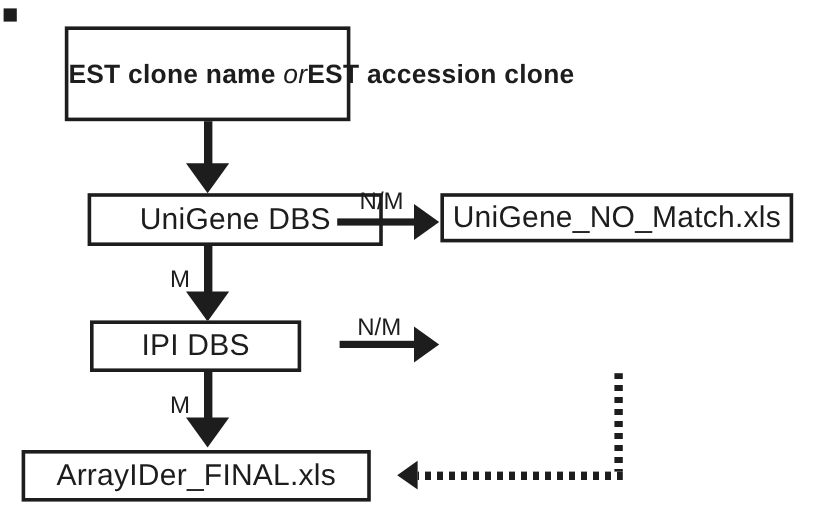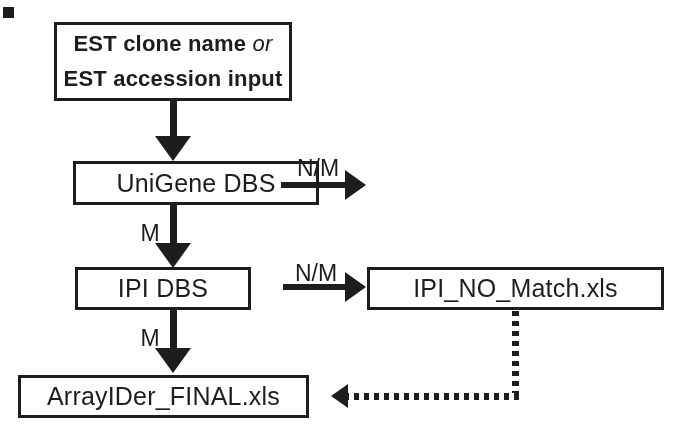--- a/index.html
+++ b/index.html
@@ -9,21 +9,21 @@
     background:var(--bg); color:var(--ink);
     font-family:"Liberation Sans", sans-serif;
   }
   .node {
     position:absolute; box-sizing:border-box;
     border:3px solid var(--ink); background:var(--bg);
     display:flex; align-items:center; justify-content:center;
     font-size:25px; letter-spacing:0.2px; white-space:nowrap;
   }
   .node.input-node {
-    flex-direction:column; justify-content:space-between;
+    flex-direction:row; justify-content:space-between;
     padding:8px 0; font-size:22px; font-weight:bold;
   }
   .input-node .line { line-height:22px; }
   .input-node .it { font-style:italic; font-weight:400; }
   .shaft-v { position:absolute; width:7px; background:var(--ink); }
   .shaft-h { position:absolute; height:6px; background:var(--ink); }
   .head-down {
     position:absolute; width:0; height:0;
     border-left:18px solid transparent; border-right:18px solid transparent;
     border-top:25px solid var(--ink);
@@ -40,21 +40,21 @@
   }
   .dot-v {
     position:absolute; width:7px;
     background:repeating-linear-gradient(180deg, var(--ink) 0 5px, transparent 5px 10px);
   }
   .dot-h {
     position:absolute; height:7px;
     background:repeating-linear-gradient(270deg, var(--ink) 0 5px, transparent 5px 10px);
   }
   .elabel {
-    position:absolute; font-size:23px; line-height:24px;
+    position:absolute; font-size:20px; line-height:24px;
     text-align:center; white-space:nowrap;
   }
   .mark { position:absolute; background:var(--ink); }
 
   
   #n-est      { left:54px;  top:22px;  width:238px; height:79px; }
   #n-unigene  { left:73px;  top:161px; width:246px; height:44px; }
   #n-ug-nm    { left:367px; top:161px; width:294px; height:41px; }
   #n-ipi      { left:75px;  top:267px; width:176px; height:43px; }
   #n-ipi-nm   { left:367px; top:267px; width:297px; height:43px; }
@@ -88,44 +88,44 @@
 </style>
 </head>
 <body>
 
 <div class="canvas">
 
   <div id="artifact" class="mark"></div>
 
   <div id="n-est" class="node input-node">
     <div class="line"><span>EST clone name </span><span class="it">or</span></div>
-    <div class="line">EST accession input</div>
+    <div class="line">EST accession clone</div>
   </div>
 
   <div id="a1-shaft" class="shaft-v"></div>
   <div id="a1-head" class="head-down"></div>
 
   <div id="n-unigene" class="node">UniGene DBS</div>
 
   <div id="l-nm1" class="elabel">N/M</div>
   <div id="h1-shaft" class="shaft-h"></div>
   <div id="h1-head" class="head-right"></div>
 
+  <div id="n-ug-nm" class="node">UniGene_NO_Match.xls</div>
 
   <div id="l-m1" class="elabel">M</div>
   <div id="a2-shaft" class="shaft-v"></div>
   <div id="a2-head" class="head-down"></div>
 
   <div id="n-ipi" class="node">IPI DBS</div>
 
   <div id="l-nm2" class="elabel">N/M</div>
   <div id="h2-shaft" class="shaft-h"></div>
   <div id="h2-head" class="head-right"></div>
 
-  <div id="n-ipi-nm" class="node">IPI_NO_Match.xls</div>
 
   <div id="l-m2" class="elabel">M</div>
   <div id="a3-shaft" class="shaft-v"></div>
   <div id="a3-head" class="head-down"></div>
 
   <div id="n-final" class="node">ArrayIDer_FINAL.xls</div>
 
   <div id="dot-vert" class="dot-v"></div>
   <div id="dot-horz" class="dot-h"></div>
   <div id="dot-head" class="head-left"></div>

